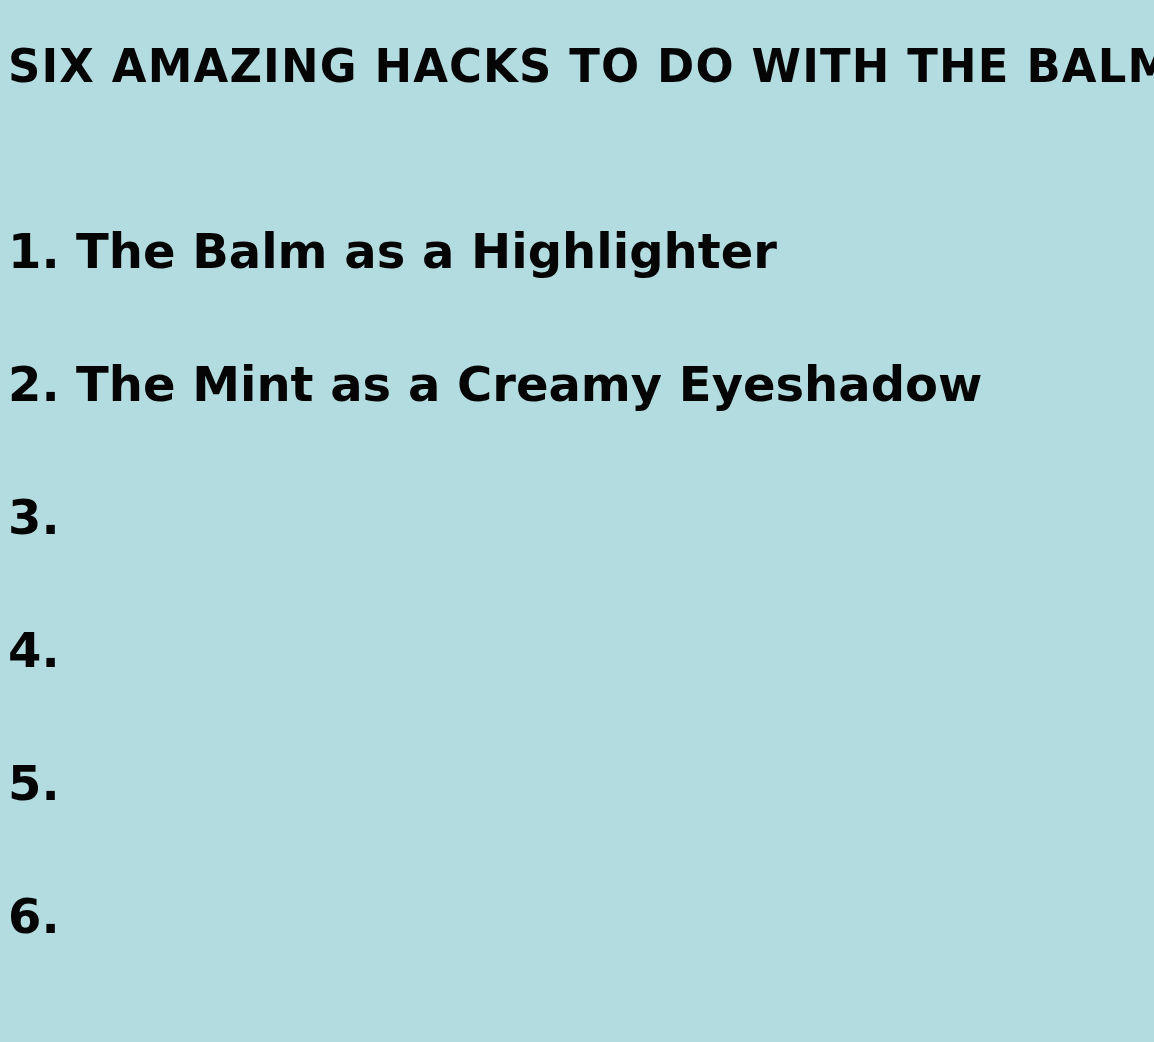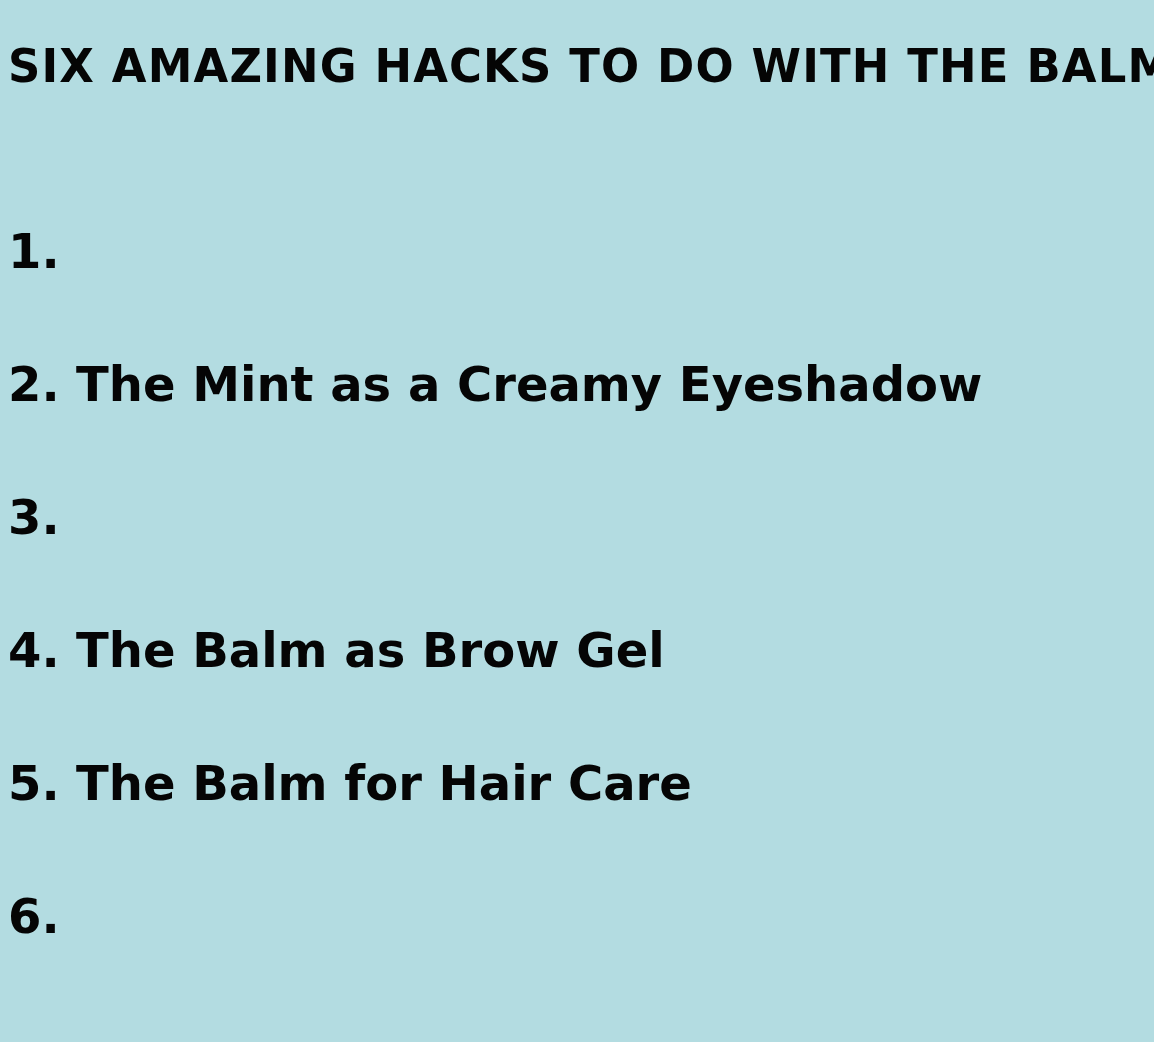--- a/index.html
+++ b/index.html
@@ -76,39 +76,38 @@
 <body style="background: rgb(179, 220, 225);">
 
 <div id="page" style="background: rgb(179, 220, 225);">
 
   <div id="title" style="color: rgb(5, 5, 5);">SIX AMAZING HACKS TO DO WITH THE BALM:</div>
 
   <ul id="hack-list">
 
     <li class="hack-item" style="color: rgb(5, 5, 5);">
       <span class="hack-num">1.</span>
+      <span class="hack-text">The Balm as a Highlighter</span>
     </li>
 
     <li class="hack-item" style="color: rgb(5, 5, 5);">
       <span class="hack-num">2.</span>
       <span class="hack-text">The Mint as a Creamy Eyeshadow</span>
     </li>
 
     <li class="hack-item" style="color: rgb(5, 5, 5);">
       <span class="hack-num">3.</span>
     </li>
 
     <li class="hack-item" style="color: rgb(5, 5, 5);">
       <span class="hack-num">4.</span>
-      <span class="hack-text">The Balm as Brow Gel</span>
     </li>
 
     <li class="hack-item" style="color: rgb(5, 5, 5);">
       <span class="hack-num">5.</span>
-      <span class="hack-text">The Balm for Hair Care</span>
     </li>
 
     <li class="hack-item" style="color: rgb(5, 5, 5);">
       <span class="hack-num">6.</span>
     </li>
 
   </ul>
 
 </div>
 

